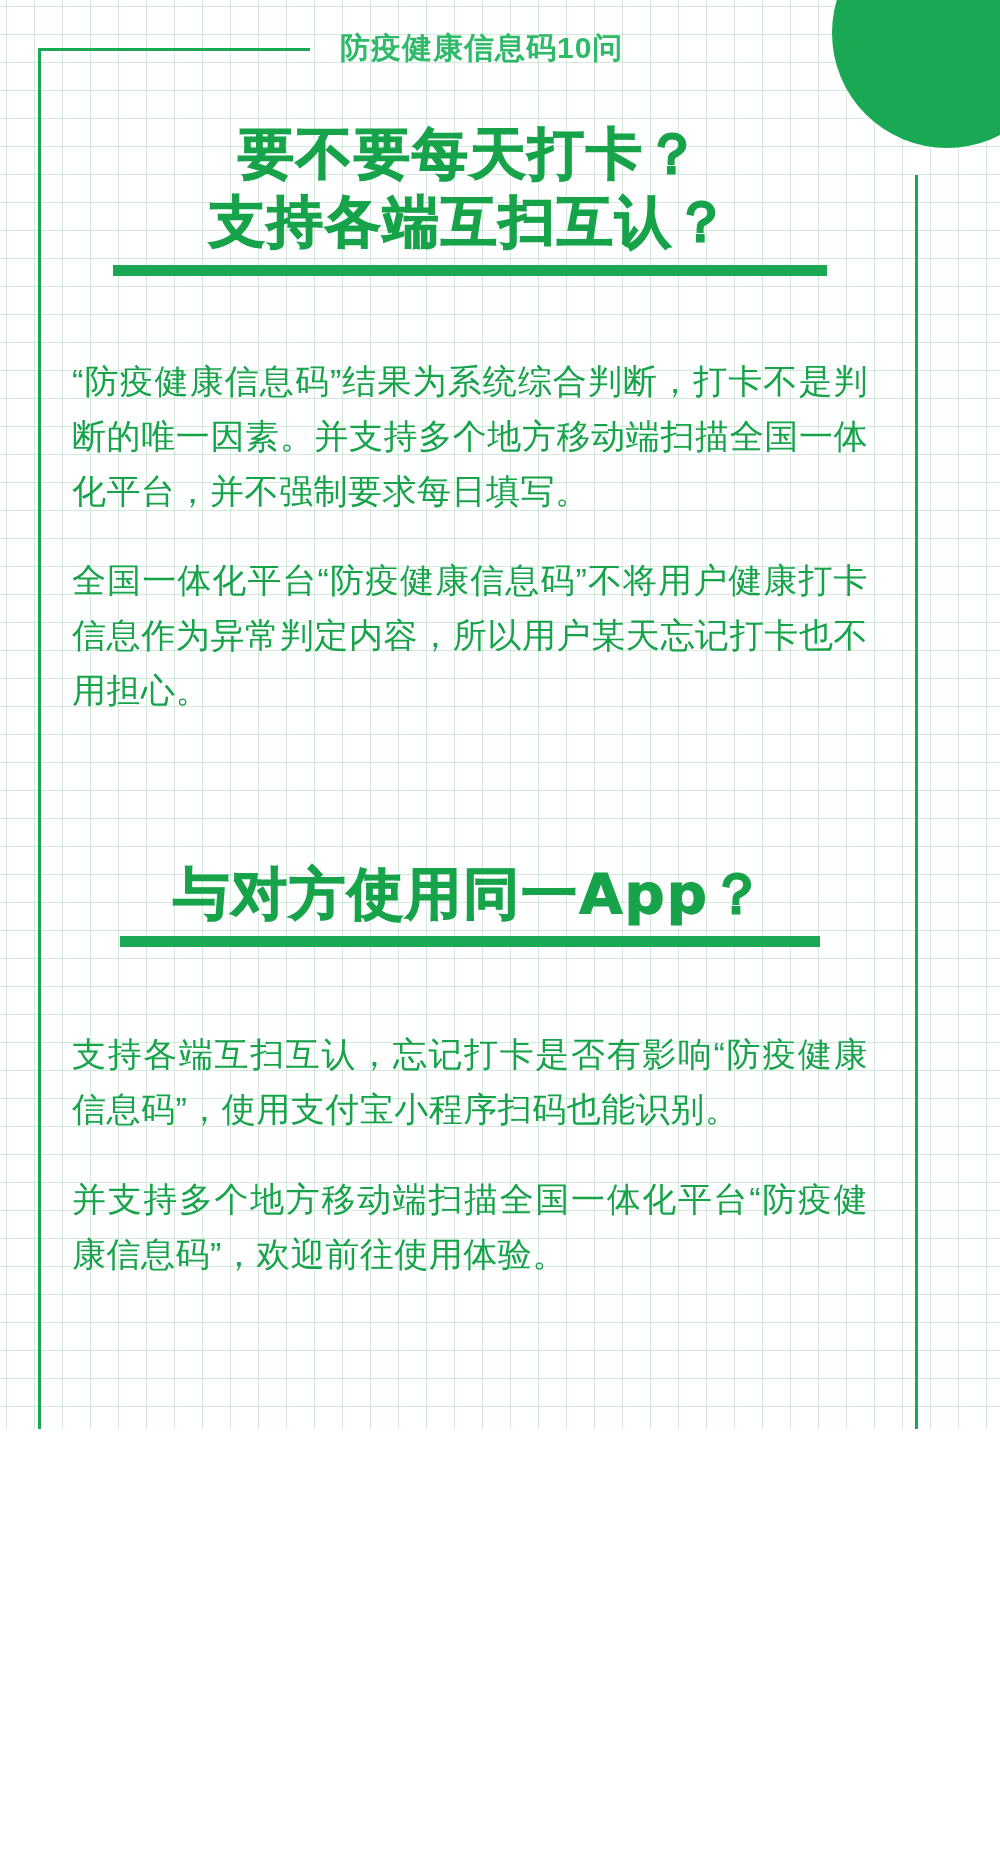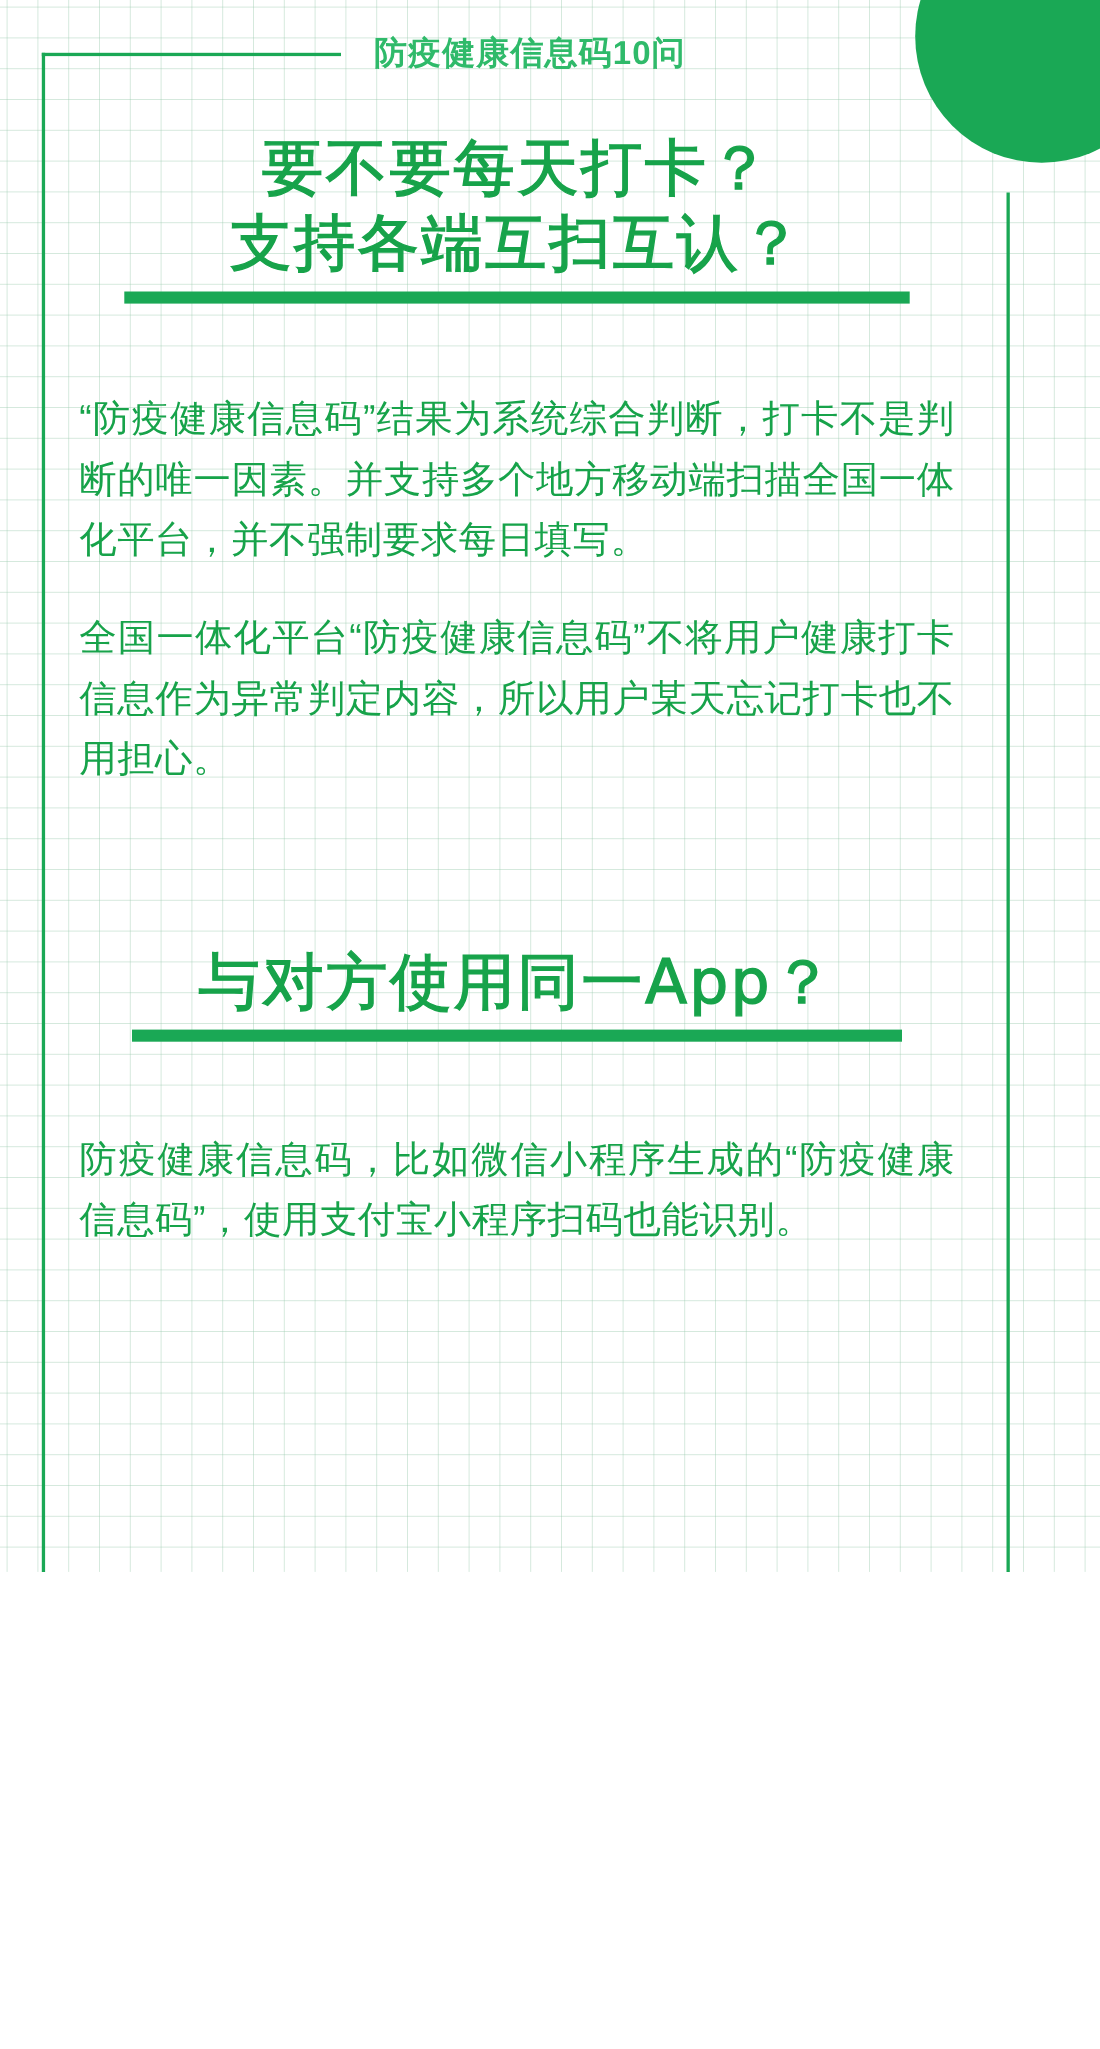--- a/index.html
+++ b/index.html
@@ -93,21 +93,21 @@
     top: 120px;
     width: 812px;
   }
 
   
   .section { margin-bottom: 10px; }
 
   .heading {
     color: #17a34a;
     font-family: "DejaVu Sans", "Liberation Sans", sans-serif;
-    font-weight: normal;
+    font-weight: bold;
     font-size: 56px;
     line-height: 1.22;
     text-align: center;
     letter-spacing: 2px;
     padding: 0 4px;
     -webkit-text-stroke: 1.2px #17a34a;
   }
   .heading .line { display: block; white-space: nowrap; }
 
   .heading-rule {
@@ -166,18 +166,19 @@
 
     <div class="spacer-mid"></div>
 
     <div class="section">
       <div class="heading">
         <span class="line">与对方使用同一App？</span>
       </div>
       <div class="heading-rule rule-2"></div>
 
       <div class="block-2">
-        <p class="para">防疫健康信息码，比如微信小程序生成的“防疫健康信息码”，使用支付宝小程序扫码也能识别。</p>
+        <p class="para">支持各端互扫互认，忘记打卡是否有影响“防疫健康信息码”，使用支付宝小程序扫码也能识别。</p>
+        <p class="para">并支持多个地方移动端扫描全国一体化平台“防疫健康信息码”，欢迎前往使用体验。</p>
       </div>
     </div>
 
   </div>
 </div>
 
 </body></html>

